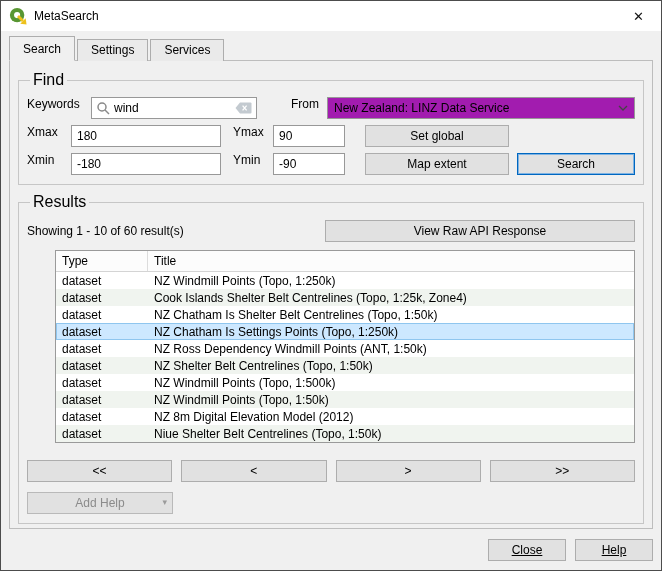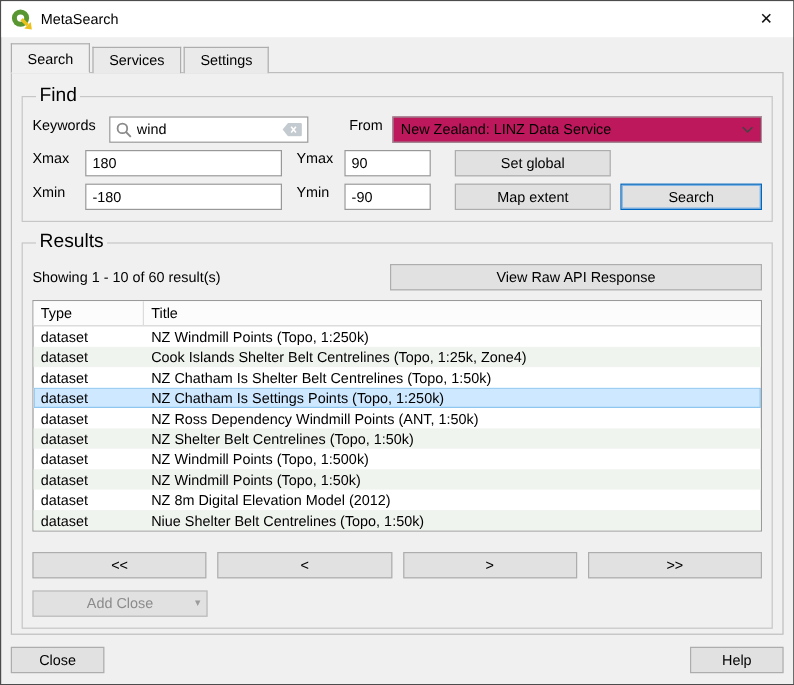--- a/index.html
+++ b/index.html
@@ -24,54 +24,54 @@
   legend{font-size:16px;padding:0 3px;margin-left:3px;}
 
   .find-row{display:flex;align-items:flex-start;margin-top:6px;}
   .lbl{font-size:12px;white-space:nowrap;}
   .lbl-keywords{width:64px;}
   .search-box{width:166px;height:22px;background:#fff;border:1px solid #989898;display:flex;align-items:center;padding:0 4px;}
   .search-box input{border:none;outline:none;flex:1;min-width:0;font-size:12px;background:transparent;font-family:inherit;}
   .mag{display:inline-flex;margin-right:4px;}
   .clear{display:inline-flex;margin-left:2px;}
   .lbl-from{margin-left:34px;margin-right:8px;}
-  .combo{flex:1;height:22px;background:#be185d;border:1px solid #989898;display:flex;align-items:center;justify-content:space-between;padding:0 6px;font-size:12px;}
+  .combo{flex:1;height:22px;background:#a21caf;border:1px solid #989898;display:flex;align-items:center;justify-content:space-between;padding:0 6px;font-size:12px;}
   .combo .arrow{display:inline-flex;margin-left:6px;}
 
   .lbl-c1{width:44px;}
   .lbl-c2{width:40px;margin-left:12px;}
   .txt{height:22px;border:1px solid #989898;background:#fff;font-size:12px;padding:0 5px;font-family:inherit;outline:none;}
-  .inp-c1{width:164px;}
+  .inp-c1{width:150px;}
   .inp-c2{width:72px;}
 
   .btn{height:22px;background:#e1e1e1;border:1px solid #adadad;font-size:12px;display:flex;align-items:center;justify-content:center;cursor:default;font-family:inherit;}
   .btn-wide{flex:1;margin-left:20px;}
   .slot-last{width:118px;margin-left:8px;}
   .btn.default{border:1px solid #0067c0;box-shadow:inset 0 0 0 1px #7fb3e3;}
 
   .res-head{display:flex;align-items:center;margin-top:7px;}
   .showing{flex:1;font-size:12px;}
   .btn-raw{width:310px;}
 
-  .table{margin-top:8px;border:1px solid #9a9a9a;background:#fff;}
+  .table{margin-top:8px;border:1px solid #9a9a9a;background:#fff;margin-left:28px;}
   .t-head{display:flex;height:21px;background:#fcfcfc;border-bottom:1px solid #d4d4d4;align-items:center;font-size:12px;}
   .c-type{width:92px;padding:0 6px;flex-shrink:0;white-space:nowrap;overflow:hidden;}
   .t-head .c-type{border-right:1px solid #dcdcdc;height:100%;display:flex;align-items:center;}
   .c-title{flex:1;padding:0 6px;white-space:nowrap;overflow:hidden;}
   .t-row{display:flex;height:17px;align-items:center;font-size:12px;}
   .t-row:nth-child(even){background:#f0f4ef;}
   .t-row.selected{background:#cde8ff;box-shadow:inset 0 0 0 1px #8fc6ef;}
 
   .pager{display:flex;gap:9px;margin-top:17px;}
   .pager .btn{flex:1;}
 
   .btn-add{width:146px;margin-top:10px;color:#8b8b8b;position:relative;border-color:#b9b9b9;}
   .btn-add .dd{position:absolute;right:5px;top:4px;font-size:9px;color:#9b9b9b;}
 
-  .footer{display:flex;justify-content:space-between;gap:9px;padding:10px 8px 0;}
+  .footer{display:flex;justify-content:flex-end;gap:9px;padding:10px 8px 0;text-decoration:underline;}
   .footer .btn{width:78px;}
 </style>
 </head>
 <body>
 
 <div class="window">
 
   <div class="titlebar">
     <span class="app-icon">
       <svg viewBox="0 0 20 20" width="18" height="18">
@@ -80,22 +80,22 @@
         <line x1="10" y1="10" x2="15.5" y2="15.5" stroke="#edc11c" stroke-width="3.2"></line>
         <polygon points="12.5,18.5 18.5,12.5 19.5,19.5" fill="#edc11c"></polygon>
       </svg>
     </span>
     <span class="title">MetaSearch</span>
     <span class="close-btn">✕</span>
   </div>
 
   <div class="tabs">
     <div class="tab active">Search</div>
+    <div class="tab">Settings</div>
     <div class="tab">Services</div>
-    <div class="tab">Settings</div>
   </div>
 
   <div class="pane">
 
     <fieldset>
       <legend>Find</legend>
 
       <div class="find-row">
         <span class="lbl lbl-keywords">Keywords</span>
         <span class="search-box">
@@ -201,21 +201,21 @@
       </div>
 
       <div class="pager">
         <button class="btn">&lt;&lt;</button>
         <button class="btn">&lt;</button>
         <button class="btn">&gt;</button>
         <button class="btn">&gt;&gt;</button>
       </div>
 
       <button class="btn btn-add">
-        <span>Add Close</span>
+        <span>Add Help</span>
         <span class="dd">▾</span>
       </button>
     </fieldset>
 
   </div>
 
   <div class="footer">
     <button class="btn">Close</button>
     <button class="btn">Help</button>
   </div>

